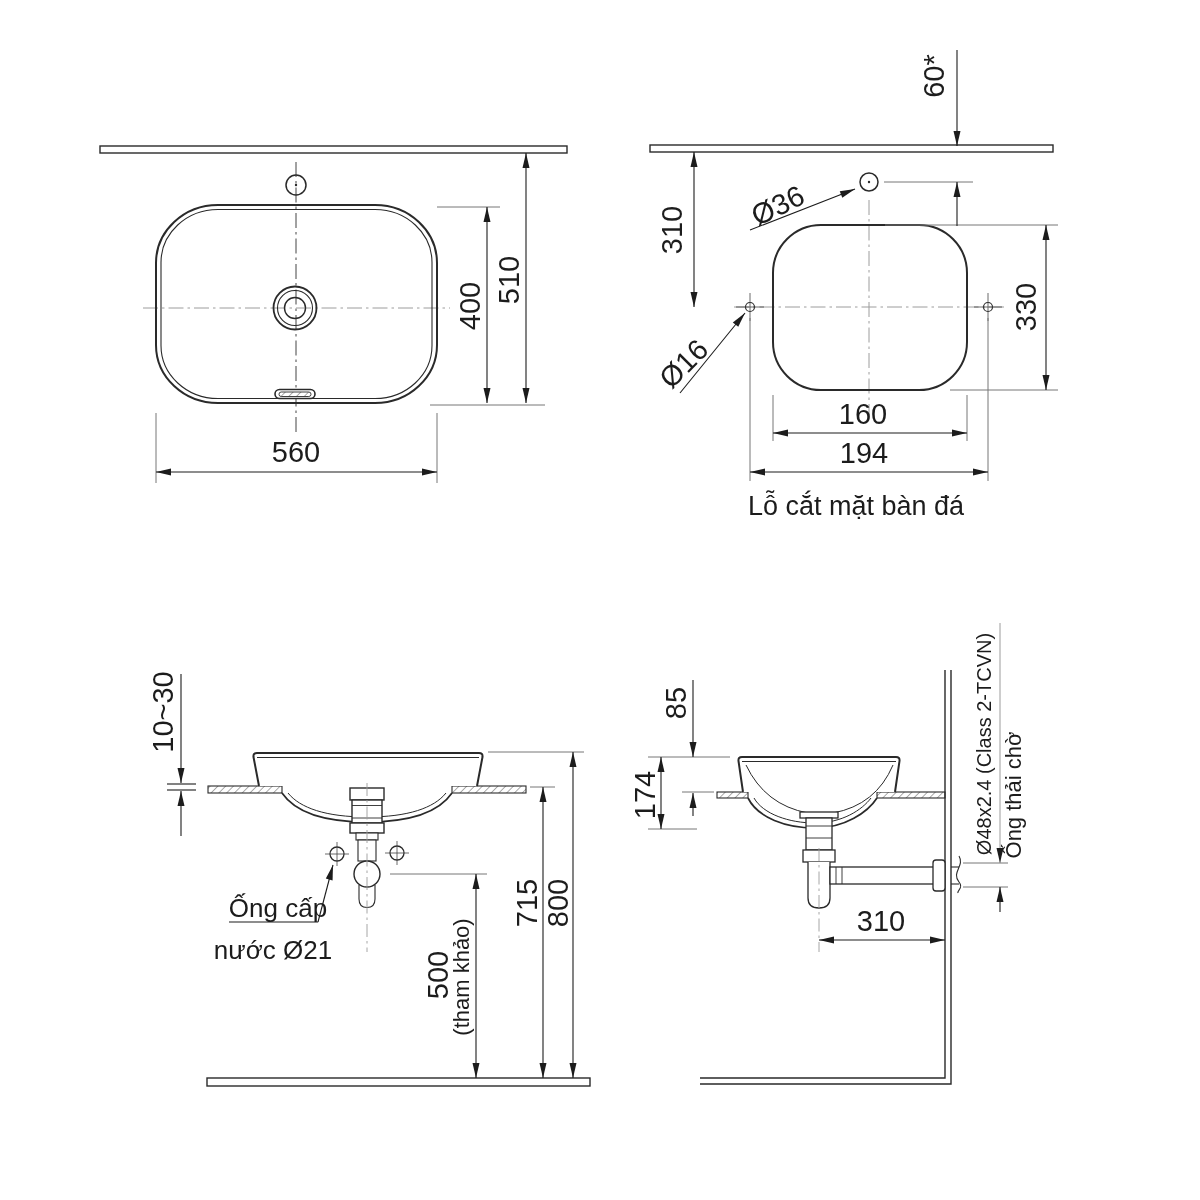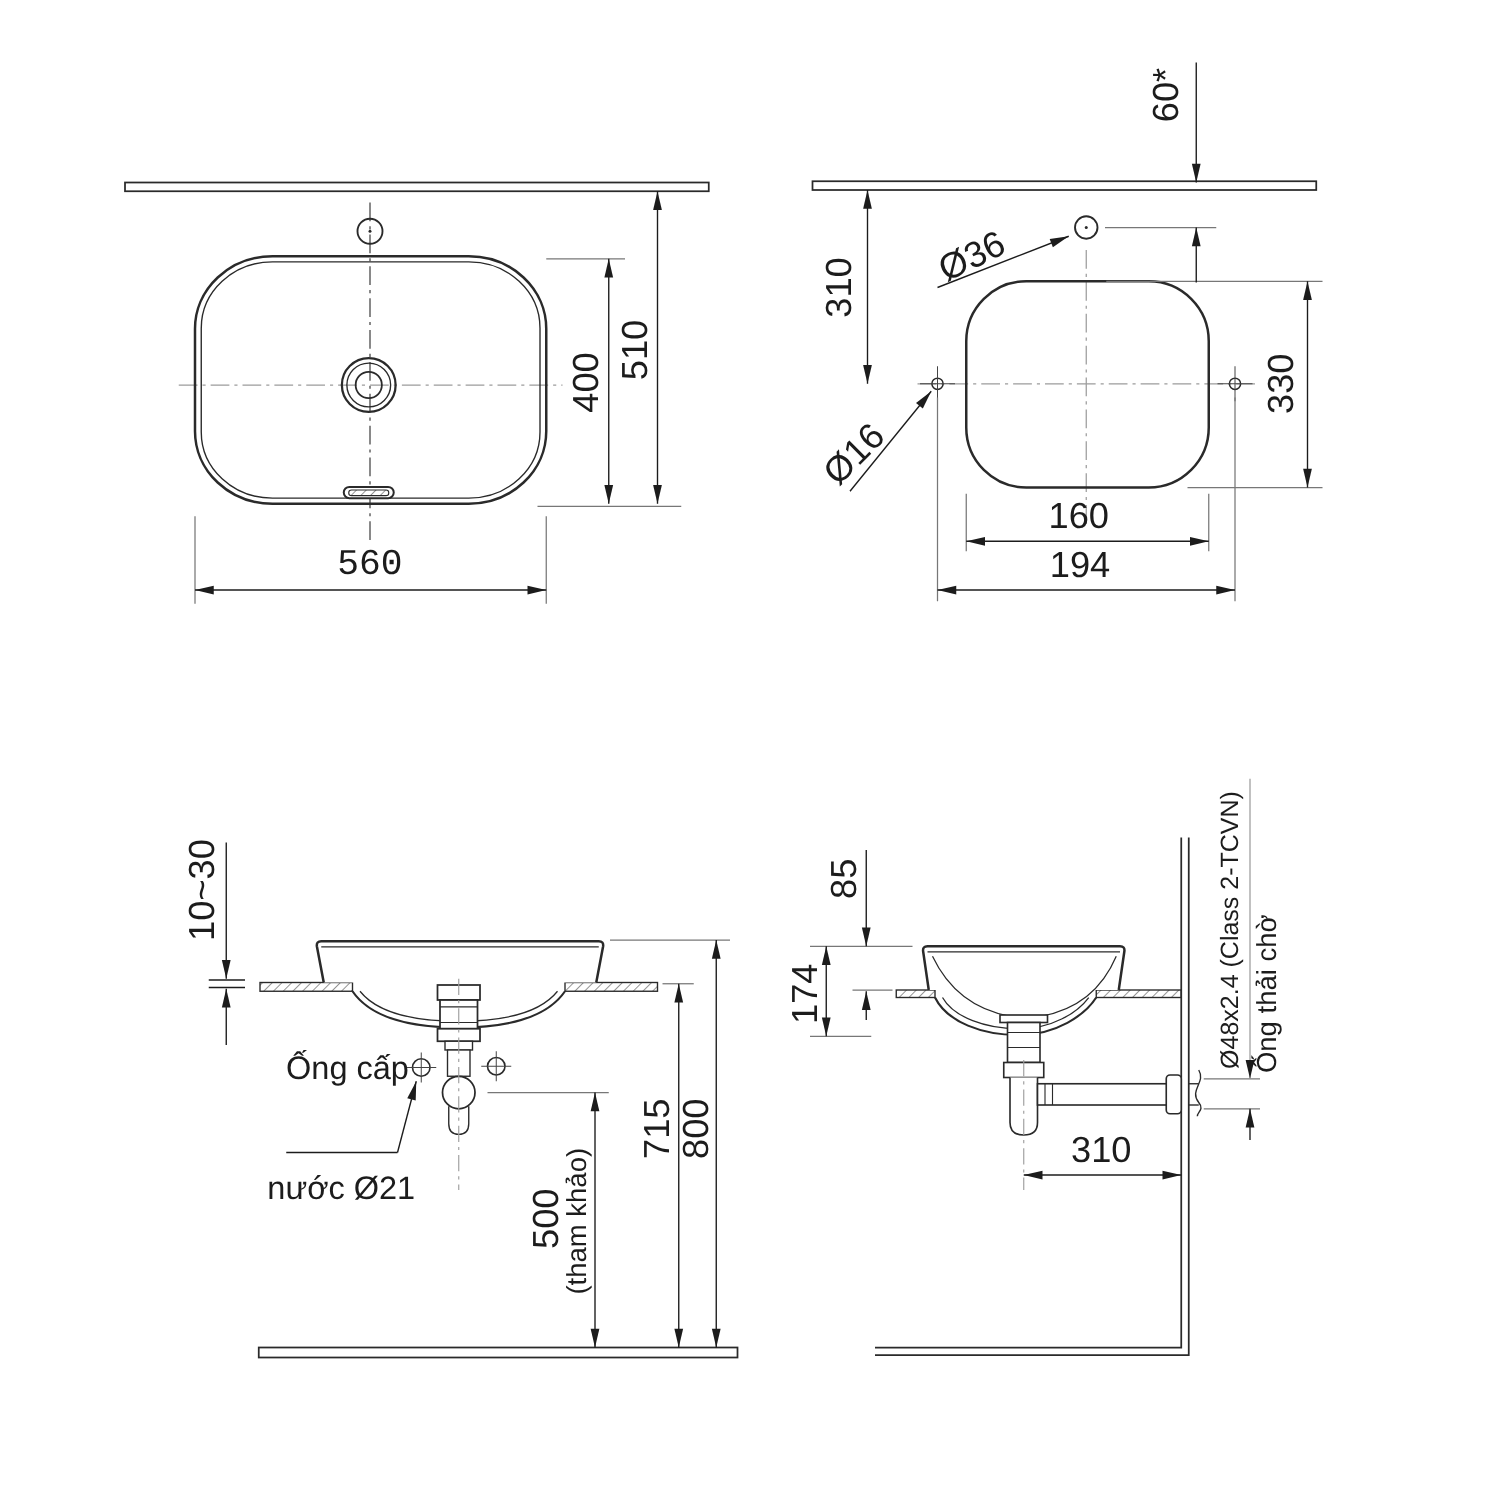--- a/index.html
+++ b/index.html
@@ -188,34 +188,35 @@
 
     <line x1="661" y1="757" x2="661" y2="829" stroke="#1c1c1c" stroke-width="1.1" marker-start="url(#arr)" marker-end="url(#arr)"></line>
 
     <line x1="1000" y1="623" x2="1000" y2="863" stroke="#9c9c9c" stroke-width="1" marker-end="url(#arr)"></line>
     <line x1="1000" y1="887" x2="1000" y2="912" stroke="#1c1c1c" stroke-width="1.1" marker-start="url(#arr)"></line>
 
     <line x1="819" y1="940" x2="945" y2="940" stroke="#1c1c1c" stroke-width="1.1" marker-start="url(#arr)" marker-end="url(#arr)"></line>
   </g>
 </svg>
 
-<span class="lbl t29" style="left:296px;top:452px;font-family:Liberation Mono, monospace;">560</span>
+<span class="lbl t29" style="left:296px;top:452px;">560</span>
 <span class="lbl t29 r90" style="left:470px;top:306px;">400</span>
 <span class="lbl t29 r90" style="left:509px;top:280px;">510</span>
 
 <span class="lbl t29 r90" style="left:934px;top:76px;">60*</span>
 <span class="lbl t29 r90" style="left:672px;top:230px;">310</span>
 <span class="lbl t29" style="left:778px;top:206px;transform:translate(-50%,-50%) rotate(-26deg);">Ø36</span>
 <span class="lbl t29" style="left:684px;top:364px;transform:translate(-50%,-50%) rotate(-45deg);">Ø16</span>
 <span class="lbl t29 r90" style="left:1026px;top:307px;">330</span>
 <span class="lbl t29" style="left:863px;top:414px;">160</span>
 <span class="lbl t29" style="left:864px;top:453px;">194</span>
+<span class="lbl t27" style="left:856px;top:506px;">Lỗ cắt mặt bàn đá</span>
 
 <span class="lbl t29 r90" style="left:163px;top:712px;">10~30</span>
-<span class="lbl t26" style="left:278px;top:854px;">Ống cấp</span>
+<span class="lbl t26" style="left:278px;top:908px;">Ống cấp</span>
 <span class="lbl t26" style="left:273px;top:910px;margin-top:40px;">nước Ø21</span>
 <span class="lbl t29 r90" style="left:438px;top:975px;">500</span>
 <span class="lbl t22 r90" style="left:462px;top:977px;">(tham khảo)</span>
 <span class="lbl t29 r90" style="left:527px;top:903px;">715</span>
 <span class="lbl t29 r90" style="left:558px;top:903px;">800</span>
 
 <span class="lbl t29 r90" style="left:676px;top:703px;">85</span>
 <span class="lbl t29 r90" style="left:645px;top:795px;">174</span>
 <span class="lbl t20 r90" style="left:984px;top:744px;">Ø48x2.4 (Class 2-TCVN)</span>
 <span class="lbl t22 r90" style="left:1014px;top:795px;">Ống thải chờ</span>

